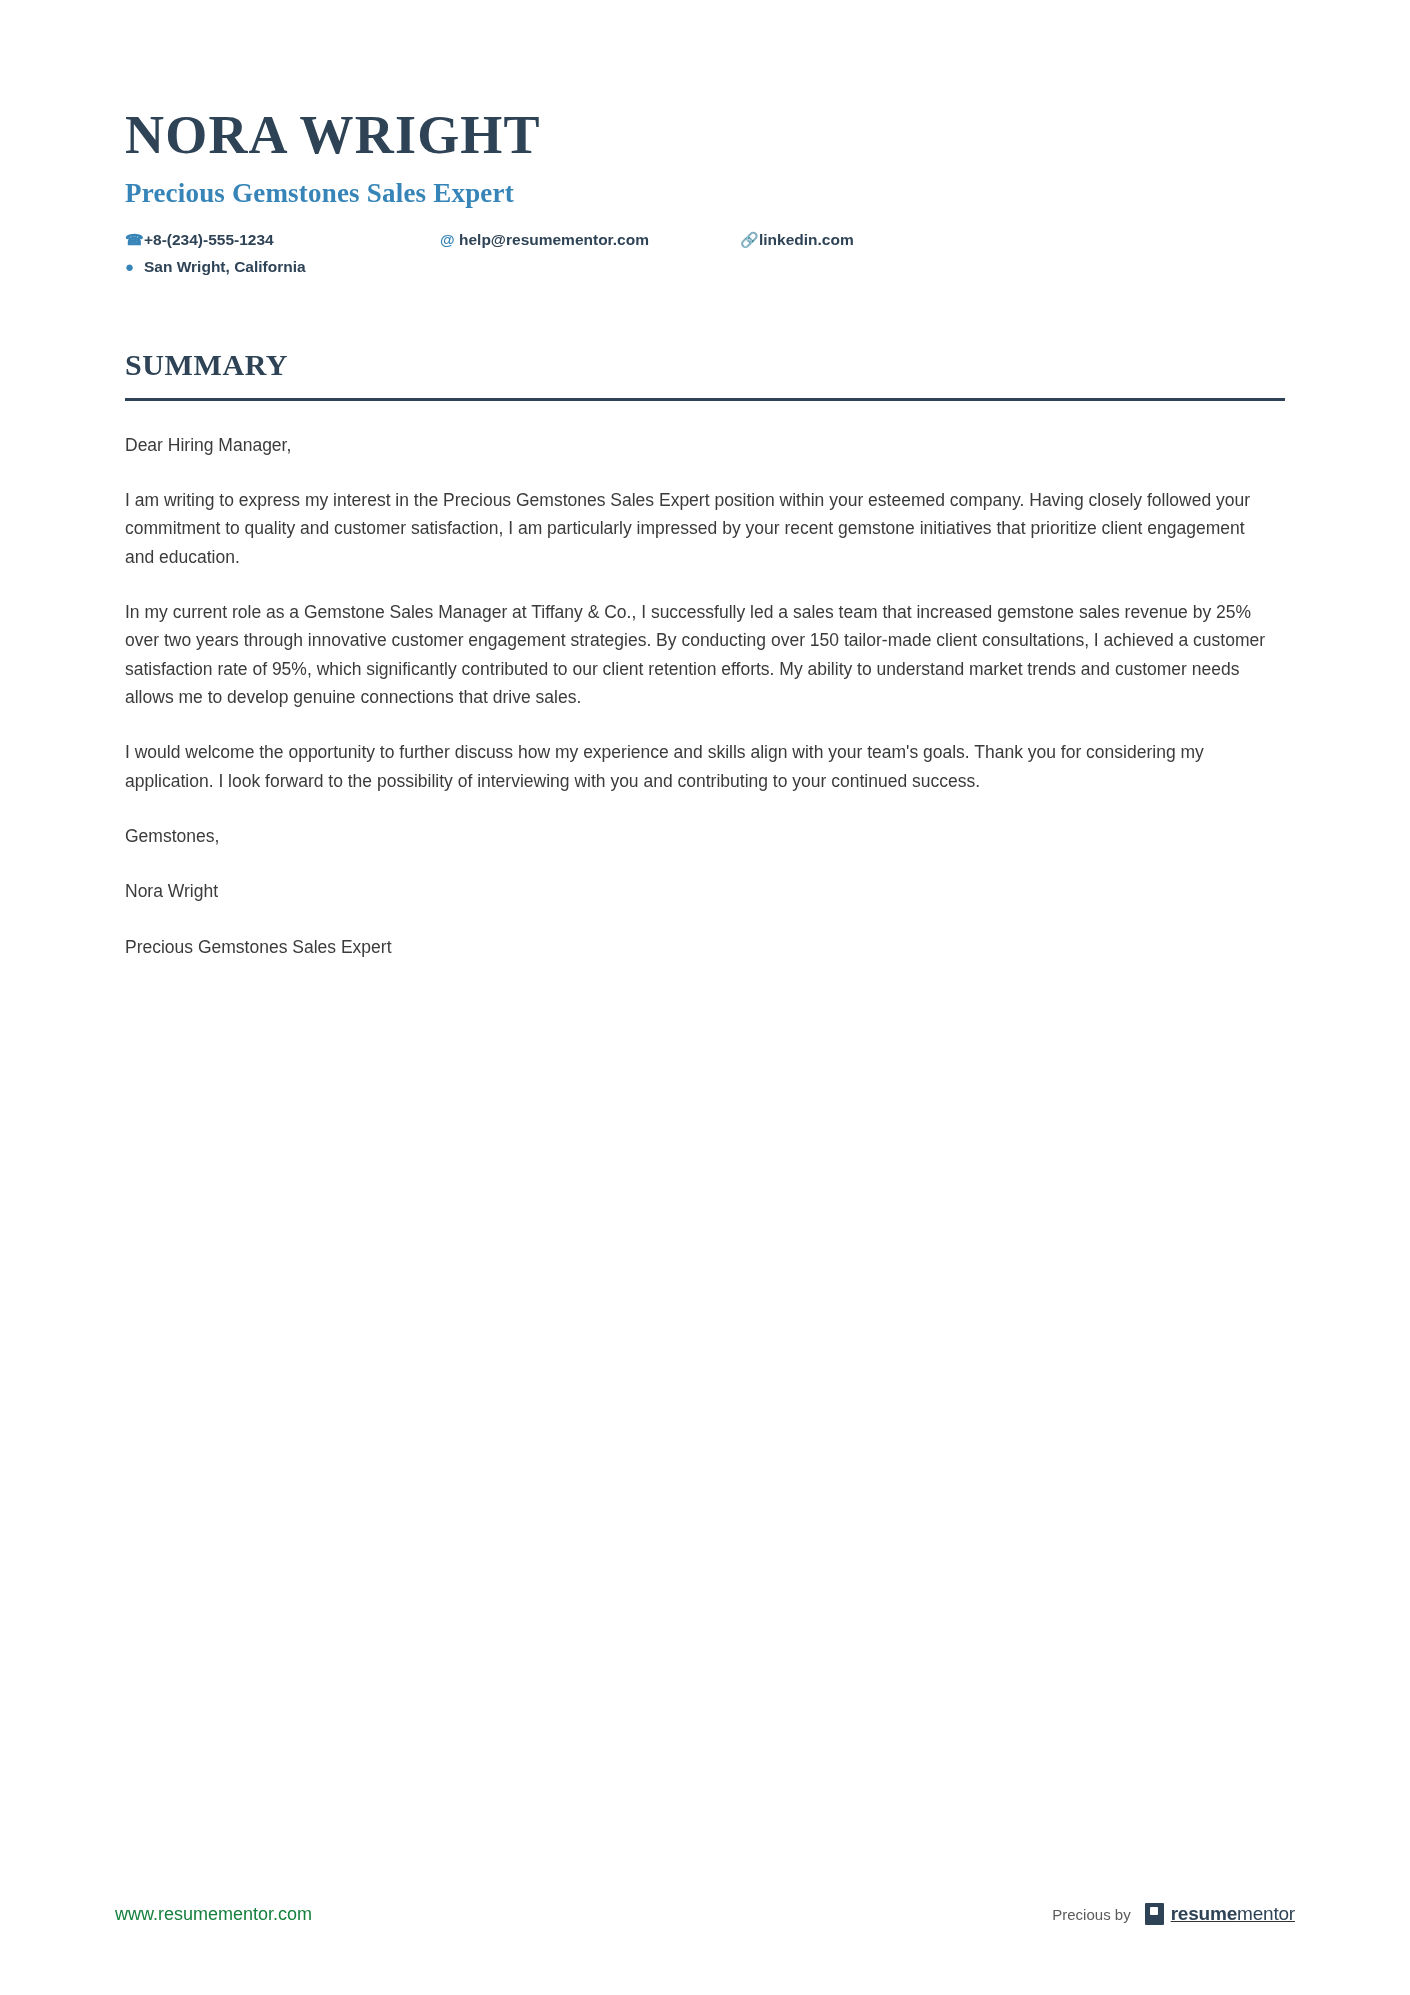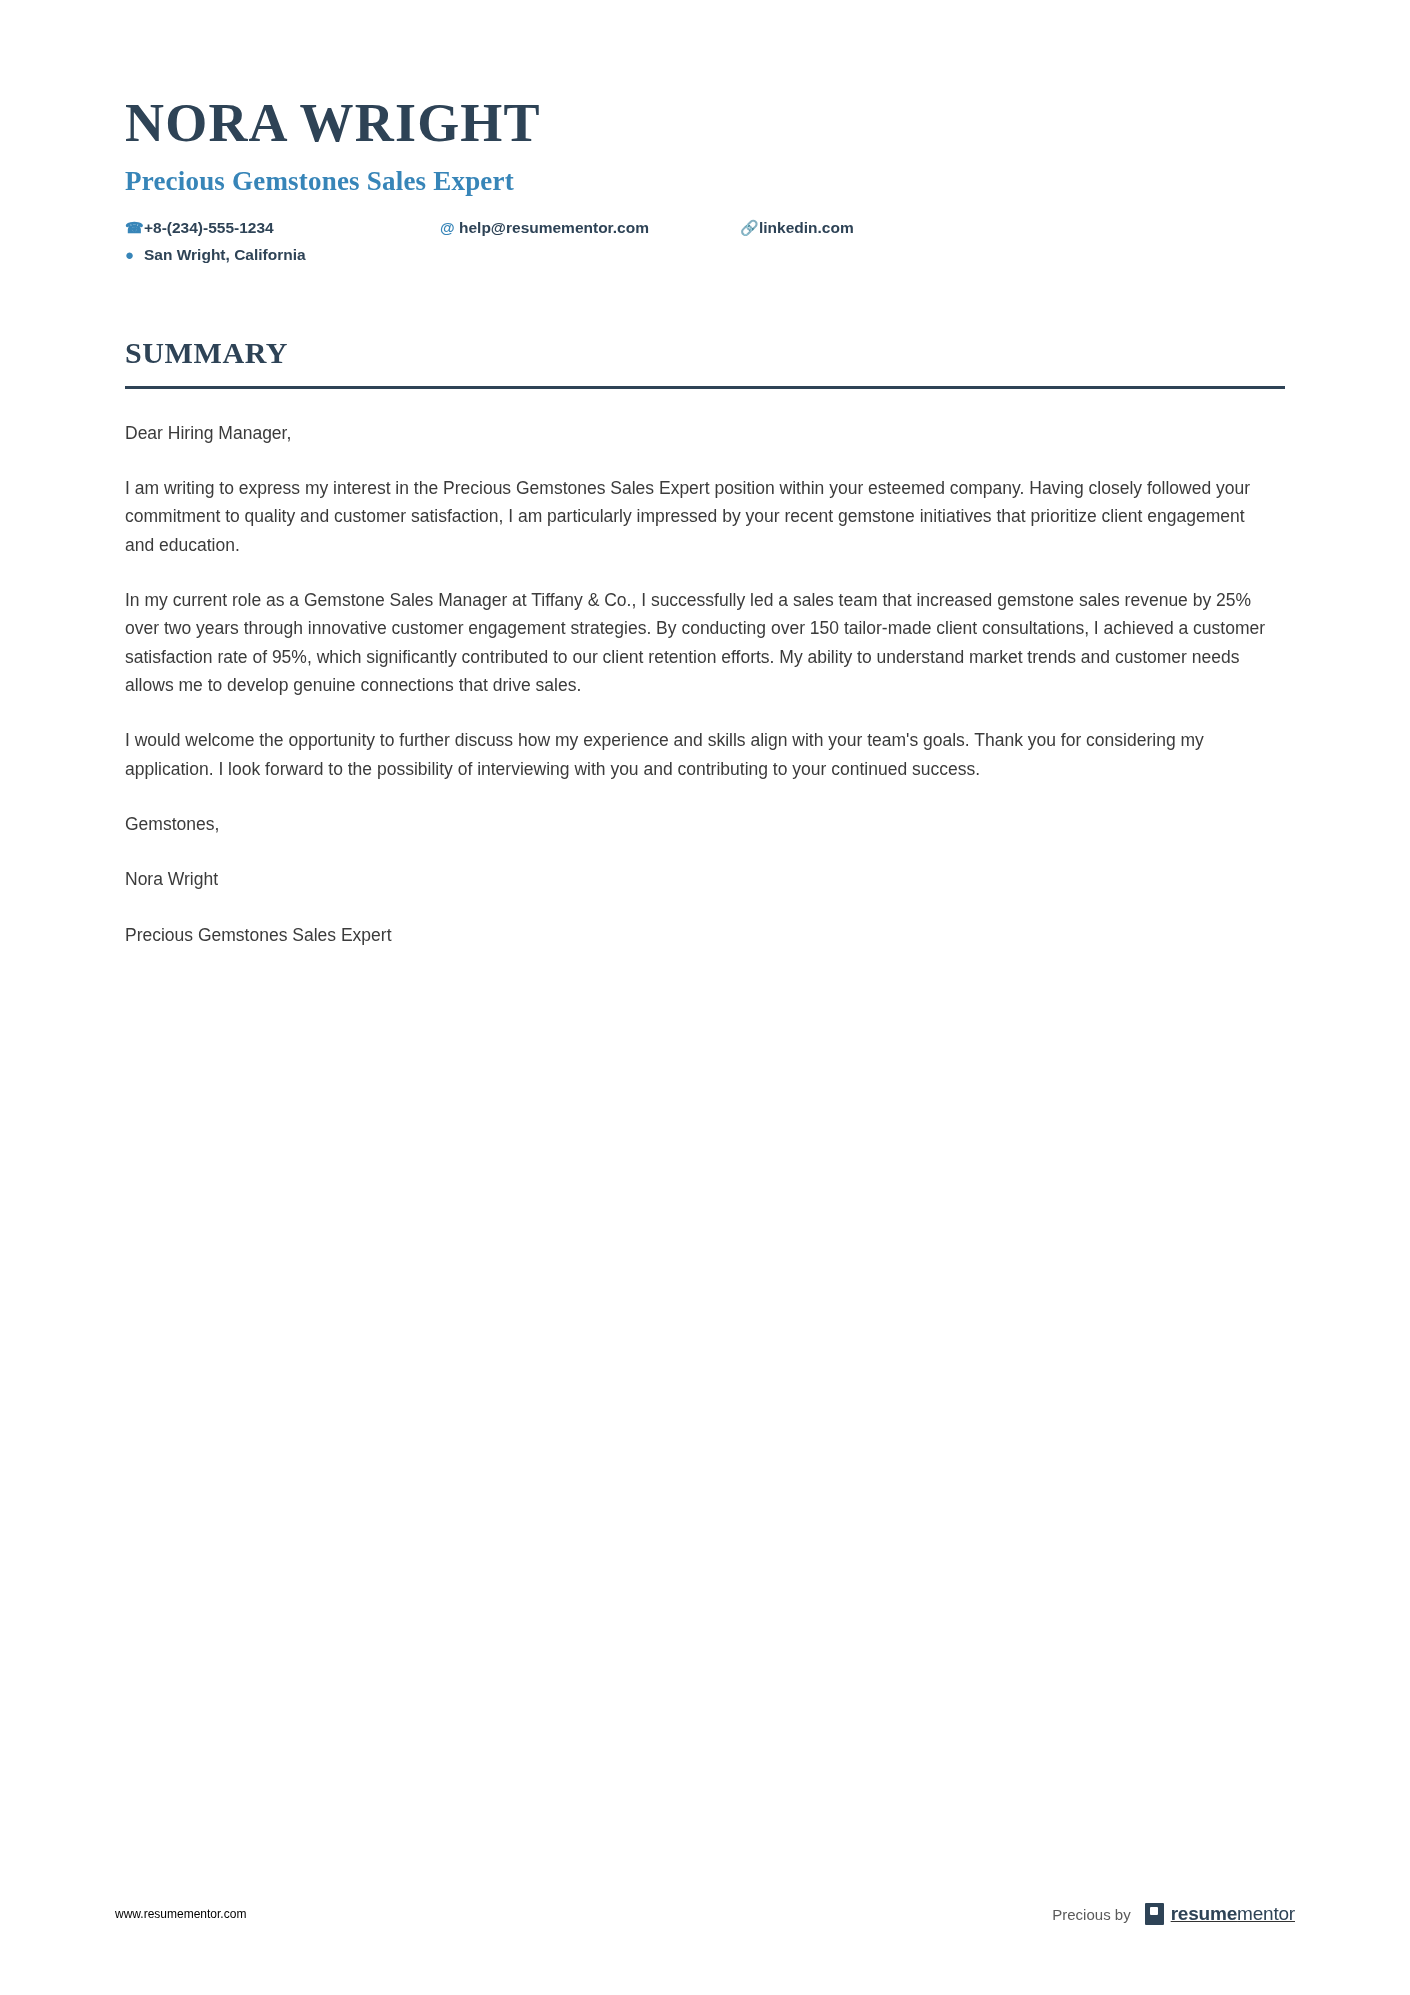--- a/index.html
+++ b/index.html
@@ -13,21 +13,21 @@
     font-family: "Liberation Sans", sans-serif;
     color: #333333;
     position: relative;
     overflow: hidden;
   }
   .page {
     position: relative;
     width: 1410px;
     height: 1995px;
     box-sizing: border-box;
-    padding: 0 125px;
+    padding: 12px 125px;
   }
 
   
   .header {
     padding-top: 95px;
   }
   .name {
     font-family: "Liberation Serif", serif;
     font-weight: bold;
     font-size: 54px;
@@ -107,22 +107,22 @@
   .footer {
     position: absolute;
     left: 115px;
     right: 115px;
     bottom: 70px;
     display: flex;
     align-items: center;
     justify-content: space-between;
   }
   .footer-url {
-    font-size: 12px;
-    color: #000000;
+    font-size: 18px;
+    color: #15803d;
   }
   .footer-right {
     display: flex;
     align-items: center;
     gap: 14px;
   }
   .powered-by {
     font-size: 15px;
     color: #5a5a5a;
   }

